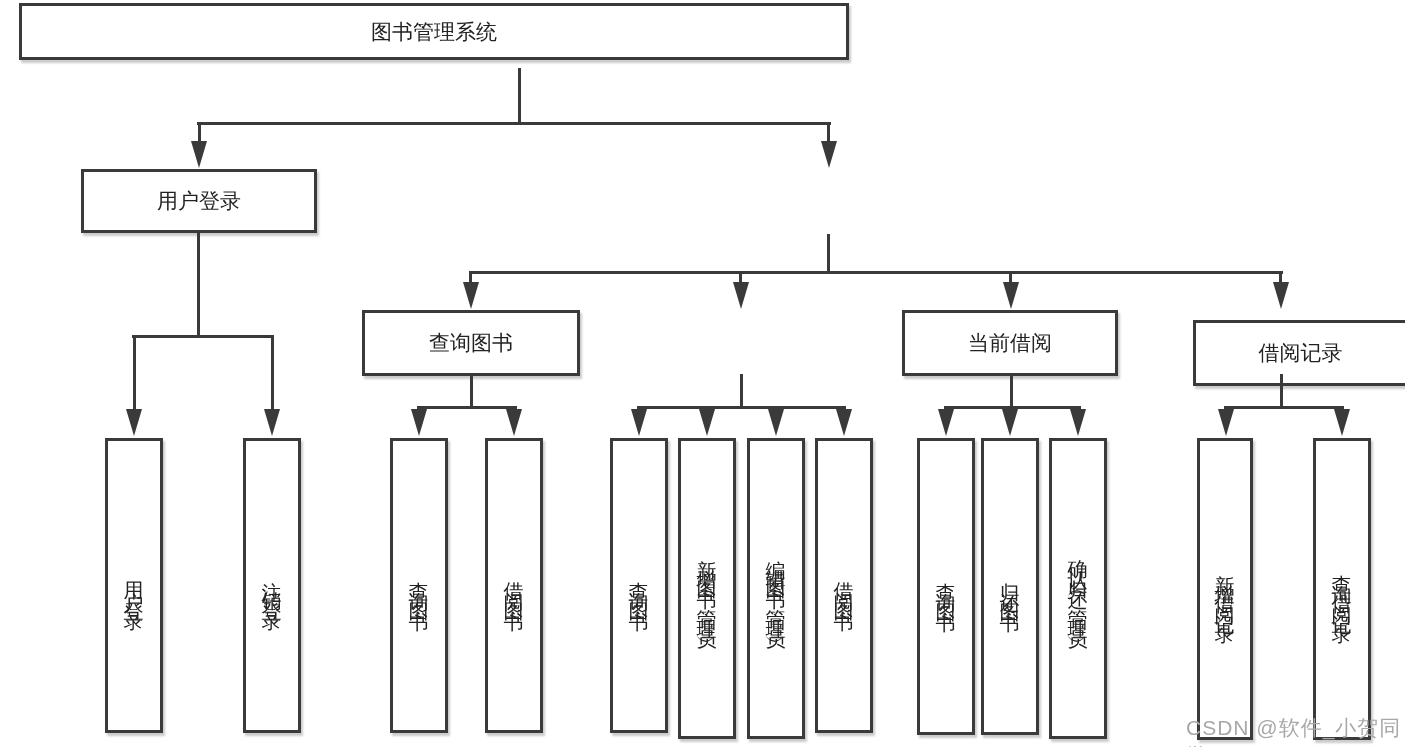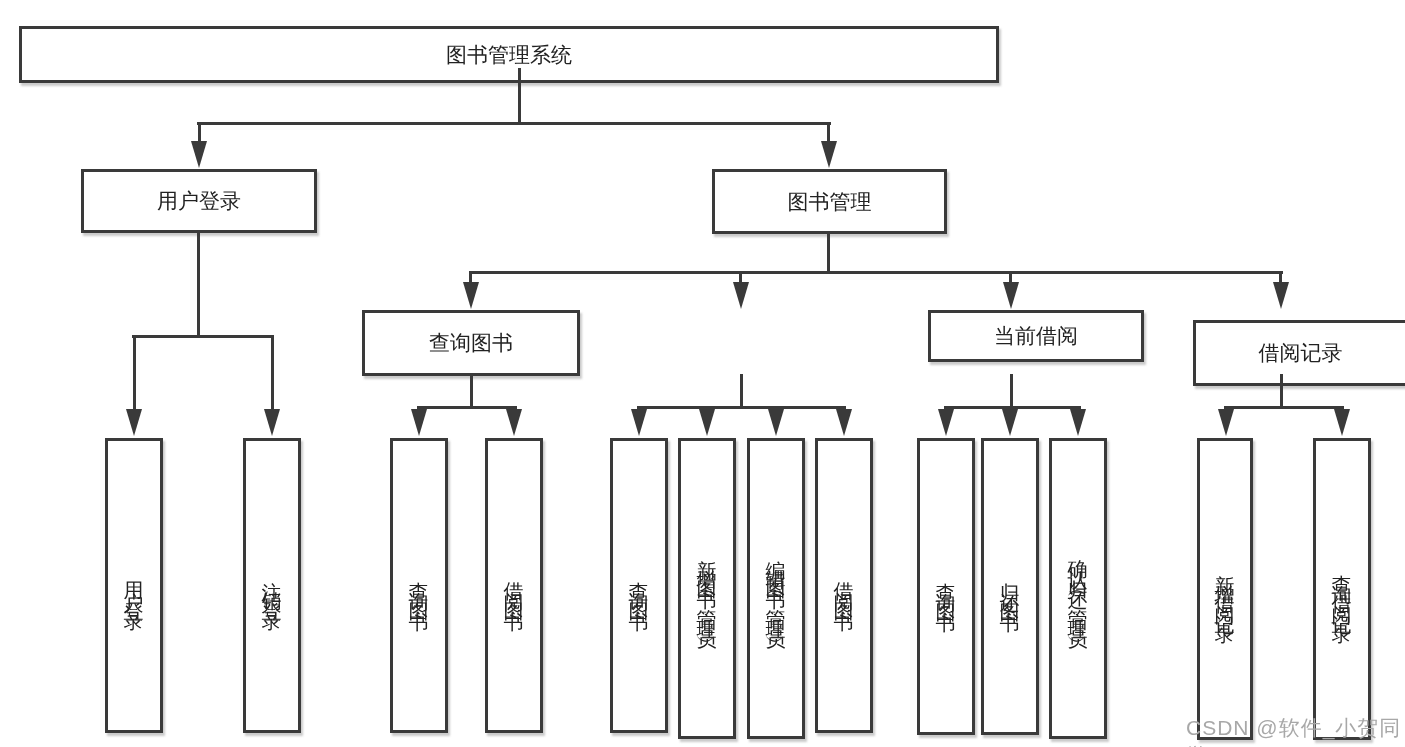--- a/index.html
+++ b/index.html
@@ -35,36 +35,33 @@
   .wm{
     position:absolute;left:1186px;top:714px;
     color:var(--watermark);font-size:21px;letter-spacing:1px;
   }
 </style>
 </head>
 <body>
 
 <div class="stage">
 
-  <div class="box" style="left:19px;top:26px;width:980px;height:57px;">
+  <div class="box" style="left:19px;top:3px;width:830px;height:57px;">
     <span>图书管理系统</span>
   </div>
 
   <div class="v" style="left:518px;top:68px;height:56px;"></div>
   <div class="h" style="left:197px;top:122px;width:634px;"></div>
   <div class="v" style="left:198px;top:122px;height:22px;"></div>
   <div class="v" style="left:827px;top:122px;height:22px;"></div>
   <div class="arr" style="left:191px;top:141px;"></div>
   <div class="arr" style="left:821px;top:141px;"></div>
 
   <div class="box" style="left:81px;top:169px;width:236px;height:64px;">
     <span>用户登录</span>
-  </div>
-  <div class="box" style="left:712px;top:169px;width:235px;height:65px;">
-    <span>图书管理</span>
   </div>
 
   <div class="v" style="left:197px;top:233px;height:104px;"></div>
   <div class="h" style="left:132px;top:335px;width:142px;"></div>
   <div class="v" style="left:133px;top:335px;height:77px;"></div>
   <div class="v" style="left:271px;top:335px;height:77px;"></div>
   <div class="arr" style="left:126px;top:409px;"></div>
   <div class="arr" style="left:264px;top:409px;"></div>
 
   <div class="v" style="left:827px;top:234px;height:40px;"></div>
@@ -74,21 +71,21 @@
   <div class="v" style="left:1009px;top:271px;height:14px;"></div>
   <div class="v" style="left:1279px;top:271px;height:14px;"></div>
   <div class="arr" style="left:463px;top:282px;"></div>
   <div class="arr" style="left:733px;top:282px;"></div>
   <div class="arr" style="left:1003px;top:282px;"></div>
   <div class="arr" style="left:1273px;top:282px;"></div>
 
   <div class="box" style="left:362px;top:310px;width:218px;height:66px;">
     <span>查询图书</span>
   </div>
-  <div class="box" style="left:928px;top:310px;width:216px;height:52px;">
+  <div class="box" style="left:902px;top:310px;width:216px;height:66px;">
     <span>当前借阅</span>
   </div>
   <div class="box" style="left:1172px;top:320px;width:215px;height:66px;margin-left:21px;">
     <span>借阅记录</span>
   </div>
 
   <div class="v" style="left:470px;top:374px;height:34px;"></div>
   <div class="h" style="left:417px;top:406px;width:100px;"></div>
   <div class="v" style="left:418px;top:406px;height:8px;"></div>
   <div class="v" style="left:513px;top:406px;height:8px;"></div>

